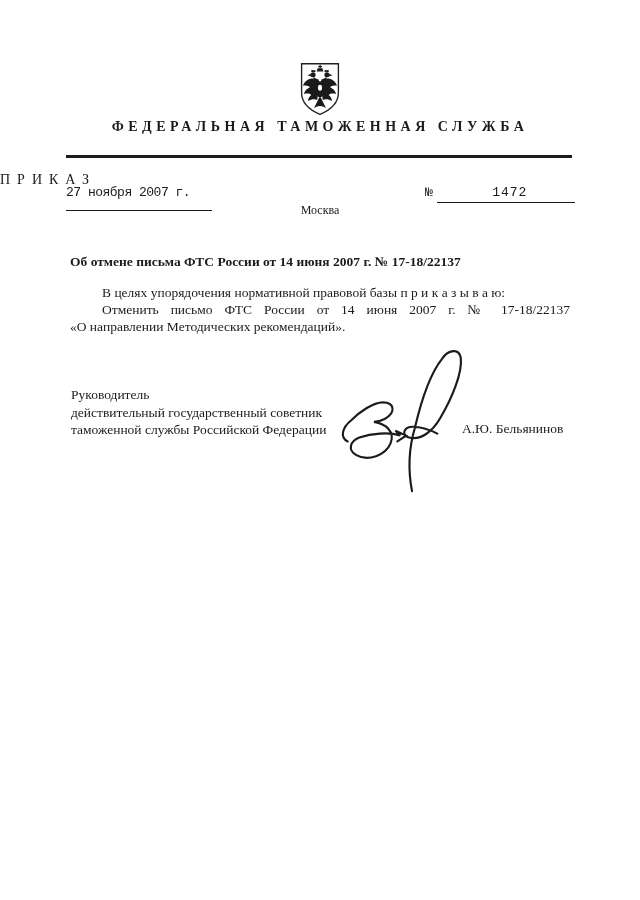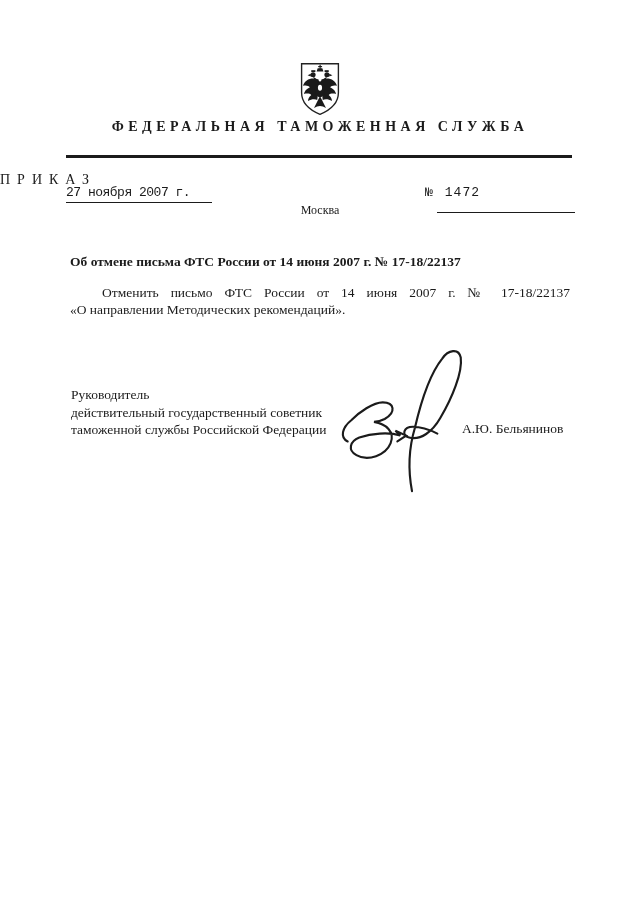--- a/index.html
+++ b/index.html
@@ -51,39 +51,40 @@
   }
   .date-field {
     position: absolute;
     top: 185px;
     left: 66px;
     width: 146px;
     font-family: "Liberation Mono", monospace;
     font-size: 13px;
     letter-spacing: -0.5px;
     border-bottom: 1.5px solid #1b1b1b;
-    padding-bottom: 2px;
+    padding-bottom: 10px;
     white-space: nowrap;
   }
   .number-field {
     position: absolute;
     top: 185px;
     left: 425px;
     display: flex;
     font-family: "Liberation Mono", monospace;
     font-size: 13px;
   }
   .number-sign { padding-bottom: 2px; }
   .number-value {
     margin-left: 4px;
     width: 130px;
     padding-left: 8px;
-    padding-bottom: 12px;
+    padding-bottom: 2px;
     border-bottom: 1.5px solid #1b1b1b;
     letter-spacing: 1px;
+    text-align: center;
   }
   .city {
     position: absolute;
     top: 203px;
     left: 0;
     width: 640px;
     text-align: center;
     font-size: 12px;
   }
   .subject {
@@ -170,20 +171,21 @@
   <div class="number-field">
     <span class="number-sign">№</span>
     <span class="number-value">1472</span>
   </div>
 
   <div class="city">Москва</div>
 
   <div class="subject">Об отмене письма ФТС России от 14 июня 2007 г. № 17-18/22137</div>
 
   <div class="body-text">
+    <p class="indent">В целях упорядочения нормативной правовой базы п р и к а з ы в а ю:</p>
     <p class="indent justify-force">Отменить письмо ФТС России от 14 июня 2007 г. № 17-18/22137</p>
     <p>«О направлении Методических рекомендаций».</p>
   </div>
 
   <div class="sig-position">
     <p>Руководитель</p>
     <p>действительный государственный советник</p>
     <p>таможенной службы Российской Федерации</p>
   </div>
 

